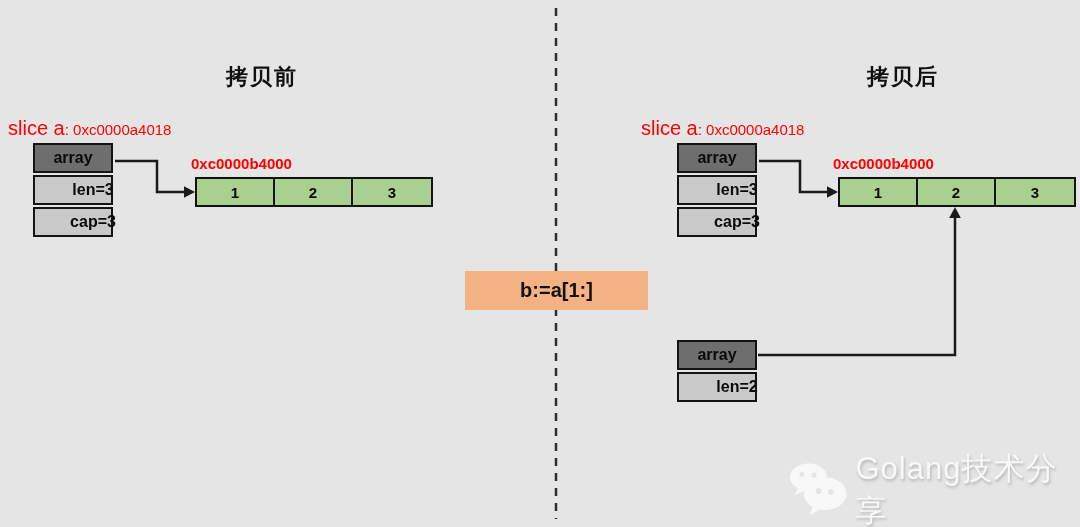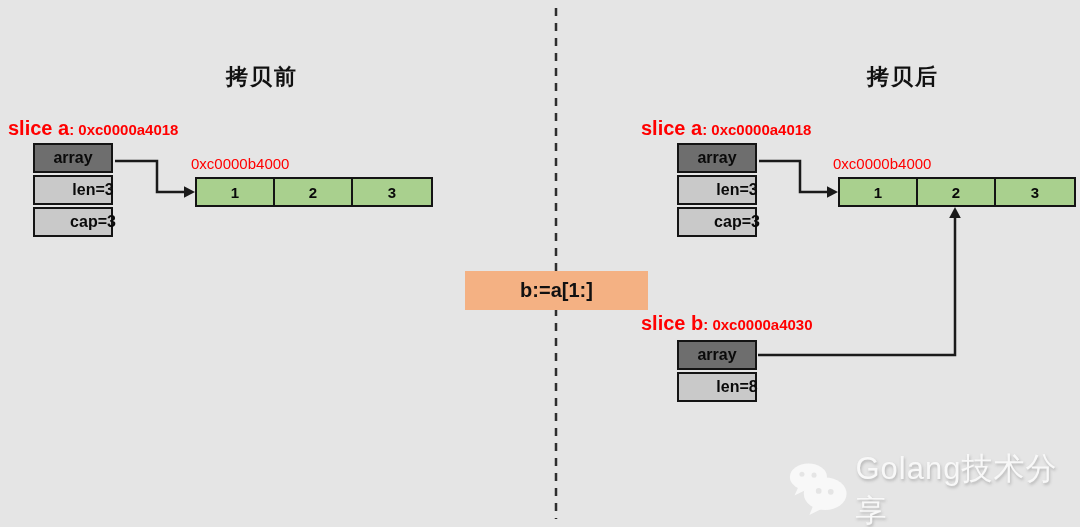--- a/index.html
+++ b/index.html
@@ -17,32 +17,32 @@
   body{font-family:"Liberation Sans","DejaVu Sans",sans-serif;background:#fff;}
   .canvas{
     position:relative;width:1080px;height:527px;
     background:var(--background);overflow:hidden;
   }
   .overlay{position:absolute;left:0;top:0;width:1080px;height:527px;pointer-events:none;}
   .title{
     position:absolute;width:160px;text-align:center;
     font-size:22px;font-weight:bold;color:#111;letter-spacing:2px;
   }
-  .slice-label{position:absolute;white-space:nowrap;color:var(--red);font-weight:bold;}
+  .slice-label{position:absolute;white-space:nowrap;color:var(--red);font-weight:normal;}
   .sl-name{font-size:20px;}
   .sl-addr{font-size:15px;}
   .struct{position:absolute;display:flex;flex-direction:column;gap:2px;width:80px;}
   .cell{
     height:30px;border:2px solid var(--border);
     display:flex;align-items:center;justify-content:center;
     font-size:16px;font-weight:bold;color:#0a0a0a;
   }
   .cell.dark{background:var(--dark-cell);}
   .cell.light{background:var(--light-cell);padding-left:40px;}
-  .arr-label{position:absolute;font-size:15px;font-weight:normal;color:var(--red);white-space:nowrap;}
+  .arr-label{position:absolute;font-size:15px;font-weight:bold;color:var(--red);white-space:nowrap;}
   .array{
     position:absolute;display:flex;height:30px;
     border:2px solid var(--border);background:var(--green-cell);
   }
   .acell{
     width:78px;display:flex;align-items:center;justify-content:center;
     font-size:15px;font-weight:bold;color:#0a0a0a;
     border-right:2px solid var(--border);
   }
   .acell:last-child{border-right:none;}
@@ -111,26 +111,23 @@
     <div class="cell light">cap=3</div>
   </div>
 
   <div class="arr-label" style="left:833px;top:155px">0xc0000b4000</div>
   <div class="array" style="left:838px;top:177px">
     <div class="acell">1</div>
     <div class="acell">2</div>
     <div class="acell">3</div>
   </div>
 
-  <div class="slice-label" style="left:641px;top:312px">
-    <span class="sl-name">slice b</span><span class="sl-addr">: 0xc0000a4030</span>
-  </div>
   <div class="struct" style="left:677px;top:340px">
     <div class="cell dark">array</div>
-    <div class="cell light">len=8</div>
+    <div class="cell light">len=2</div>
   </div>
 
   <div class="watermark">
     <svg width="62" height="56" viewBox="0 0 64 58">
       <g fill="#f8f8f8">
         <ellipse cx="22" cy="15" rx="20" ry="14.5"></ellipse>
         <path d="M11 26 L7 35 L19 29 Z"></path>
         <ellipse cx="40" cy="33" rx="23" ry="17.5"></ellipse>
         <path d="M27 46 L23 56 L37 49 Z"></path>
       </g>

